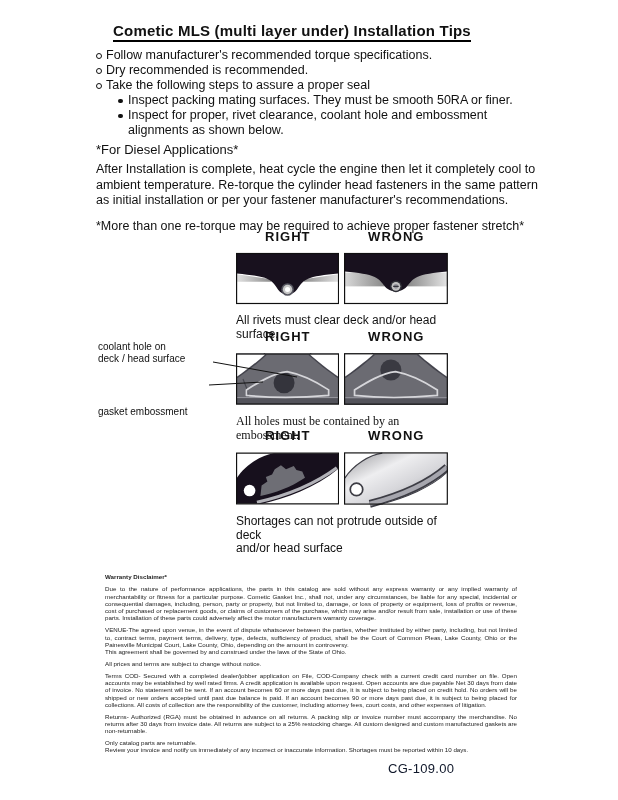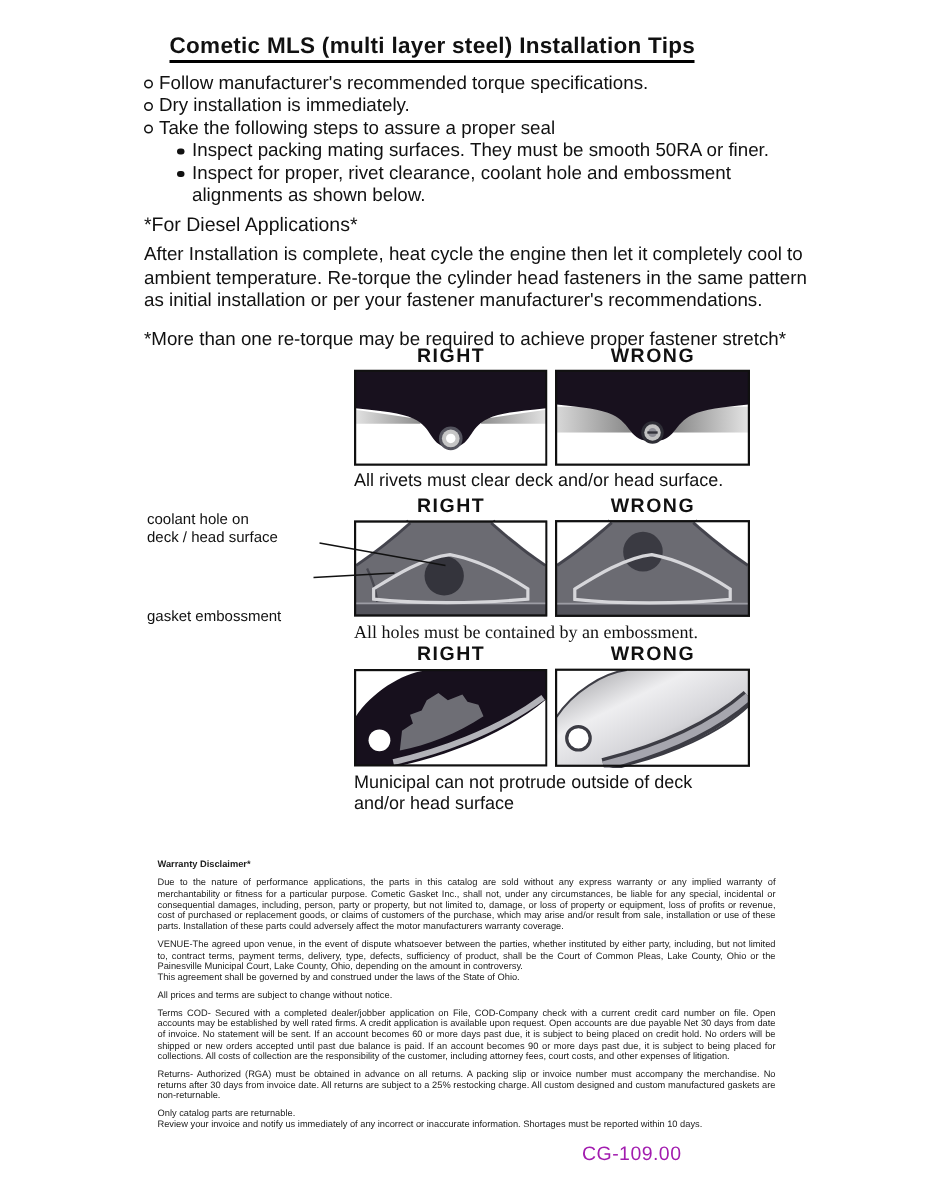--- a/index.html
+++ b/index.html
@@ -13,46 +13,46 @@
   ul.bullets li{position:relative;padding-left:10px;}
   ul.bullets li.main::before{content:"";position:absolute;left:0;top:5px;width:4px;height:4px;
          border:1px solid #111;border-radius:50%;}
   ul.bullets li.sub{margin-left:22px;}
   ul.bullets li.sub::before{content:"";position:absolute;left:0;top:5.5px;width:4.5px;height:4.5px;
          background:#111;border-radius:50%;}
   .diesel-heading{margin:4px 0 5px 0;font-size:13px;font-weight:normal;}
   .content p.body{margin:0 0 6px 0;font-size:12.5px;line-height:15.5px;}
   .content p.note{margin:10px 0 0 0;font-size:12.5px;line-height:15.5px;}
   
-  .diag-row{position:absolute;width:264px;}
+  .diag-row{position:absolute;width:212px;}
   .rw-labels{display:flex;gap:5px;}
   .rw-labels div{width:131px;text-align:center;font-size:13px;font-weight:bold;letter-spacing:1px;}
   .panels{display:flex;gap:5px;margin-top:2px;}
   .caption{margin-top:3px;font-size:12px;line-height:13.5px;}
   .caption.center{text-align:left;font-family:Liberation Serif, serif;}
   .side-label{position:absolute;width:112px;text-align:left;font-size:10px;line-height:11.5px;color:#111;}
   .leader-overlay{position:absolute;left:200px;top:352px;width:110px;height:40px;z-index:5;pointer-events:none;}
   
   .disc{position:absolute;left:105px;top:573px;width:412px;font-size:6.2px;line-height:7.3px;color:#222;}
   .disc .disc-head{font-weight:bold;margin:0 0 5px 0;}
   .disc p{margin:0 0 4.5px 0;text-align:justify;}
   .disc p.tight{margin-bottom:0;}
   .disc p.short{text-align:left;}
-  .doc-code{position:absolute;left:388px;top:761px;font-size:13px;letter-spacing:.3px;color:#a21caf;}
+  .doc-code{position:absolute;left:388px;top:761px;font-size:13px;letter-spacing:.3px;color:#0f172a;}
 </style>
 </head>
 <body>
 
 <div class="page">
 
   <div class="content">
-    <h1 class="title">Cometic MLS (multi layer steel) Installation Tips</h1>
+    <h1 class="title">Cometic MLS (multi layer under) Installation Tips</h1>
     <ul class="bullets">
       <li class="main">Follow manufacturer's recommended torque specifications.</li>
-      <li class="main">Dry installation is immediately.</li>
+      <li class="main">Dry recommended is recommended.</li>
       <li class="main">Take the following steps to assure a proper seal</li>
       <li class="sub">Inspect packing mating surfaces.  They must be smooth 50RA or finer.</li>
       <li class="sub">Inspect for proper, rivet clearance, coolant hole and embossment alignments as shown below.</li>
     </ul>
     <h2 class="diesel-heading">*For Diesel Applications*</h2>
     <p class="body">After Installation is complete, heat cycle the engine then let it completely cool to ambient temperature. Re-torque the cylinder head fasteners in the same pattern as initial installation or per your fastener manufacturer's recommendations.</p>
     <p class="note">*More than one re-torque may be required to achieve proper fastener stretch*</p>
   </div>
 
   <div class="diag-row" style="left:236px;top:229px;">
@@ -180,21 +180,21 @@
         <path d="M49,1 C33,3 12,16 1,33" stroke="#3e3e46" stroke-width="1.4" fill="none"></path>
         <path d="M33,66 C64,58 104,43.5 132,19" stroke="#3c3c44" stroke-width="10" fill="none"></path>
         <path d="M33,66 C64,58 104,43.5 132,19" stroke="#a6a6ae" stroke-width="5.5" fill="none"></path>
         <path d="M48,66 C78,58.5 112,44.5 132,25.5 L132,66 Z" fill="#fff"></path>
         <path d="M48,66 C78,58.5 112,44.5 132,25.5" stroke="#3c3c44" stroke-width="1.3" fill="none"></path>
         <circle cx="16" cy="47.5" r="8" fill="#fff" stroke="#3c3c44" stroke-width="2.2"></circle>
         <rect x="0.75" y="0.75" width="131.5" height="65.5" fill="none" stroke="#101010" stroke-width="1.5"></rect>
       </svg>
     </div>
     <div class="caption">
-      <div>Municipal can not protrude outside of deck</div>
+      <div>Shortages can not protrude outside of deck</div>
       <div>and/or head surface</div>
     </div>
   </div>
 
   <div class="disc">
     <p class="disc-head">Warranty Disclaimer*</p>
     <p>Due to the nature of performance applications, the parts in this catalog are sold without any express warranty or any implied warranty of merchantability or fitness for a particular purpose.  Cometic Gasket Inc., shall not, under any circumstances, be liable for any special, incidental or consequential damages, including, person, party or property, but not limited to, damage, or loss of property or equipment, loss of profits or revenue, cost of purchased or replacement goods, or claims of customers of the purchase, which may arise and/or result from sale, installation or use of these parts.  Installation of these parts could adversely affect the motor manufacturers warranty coverage.</p>
     <p class="tight">VENUE-The agreed upon venue, in the event of dispute whatsoever between the parties, whether instituted by either party, including, but not limited to, contract terms, payment terms, delivery, type, defects, sufficiency of product, shall be the Court of Common Pleas, Lake County, Ohio or the Painesville Municipal Court, Lake County, Ohio, depending on the amount in controversy.</p>
     <p class="short">This agreement shall be governed by and construed under the laws of the State of Ohio.</p>
     <p class="short">All prices and terms are subject to change without notice.</p>

